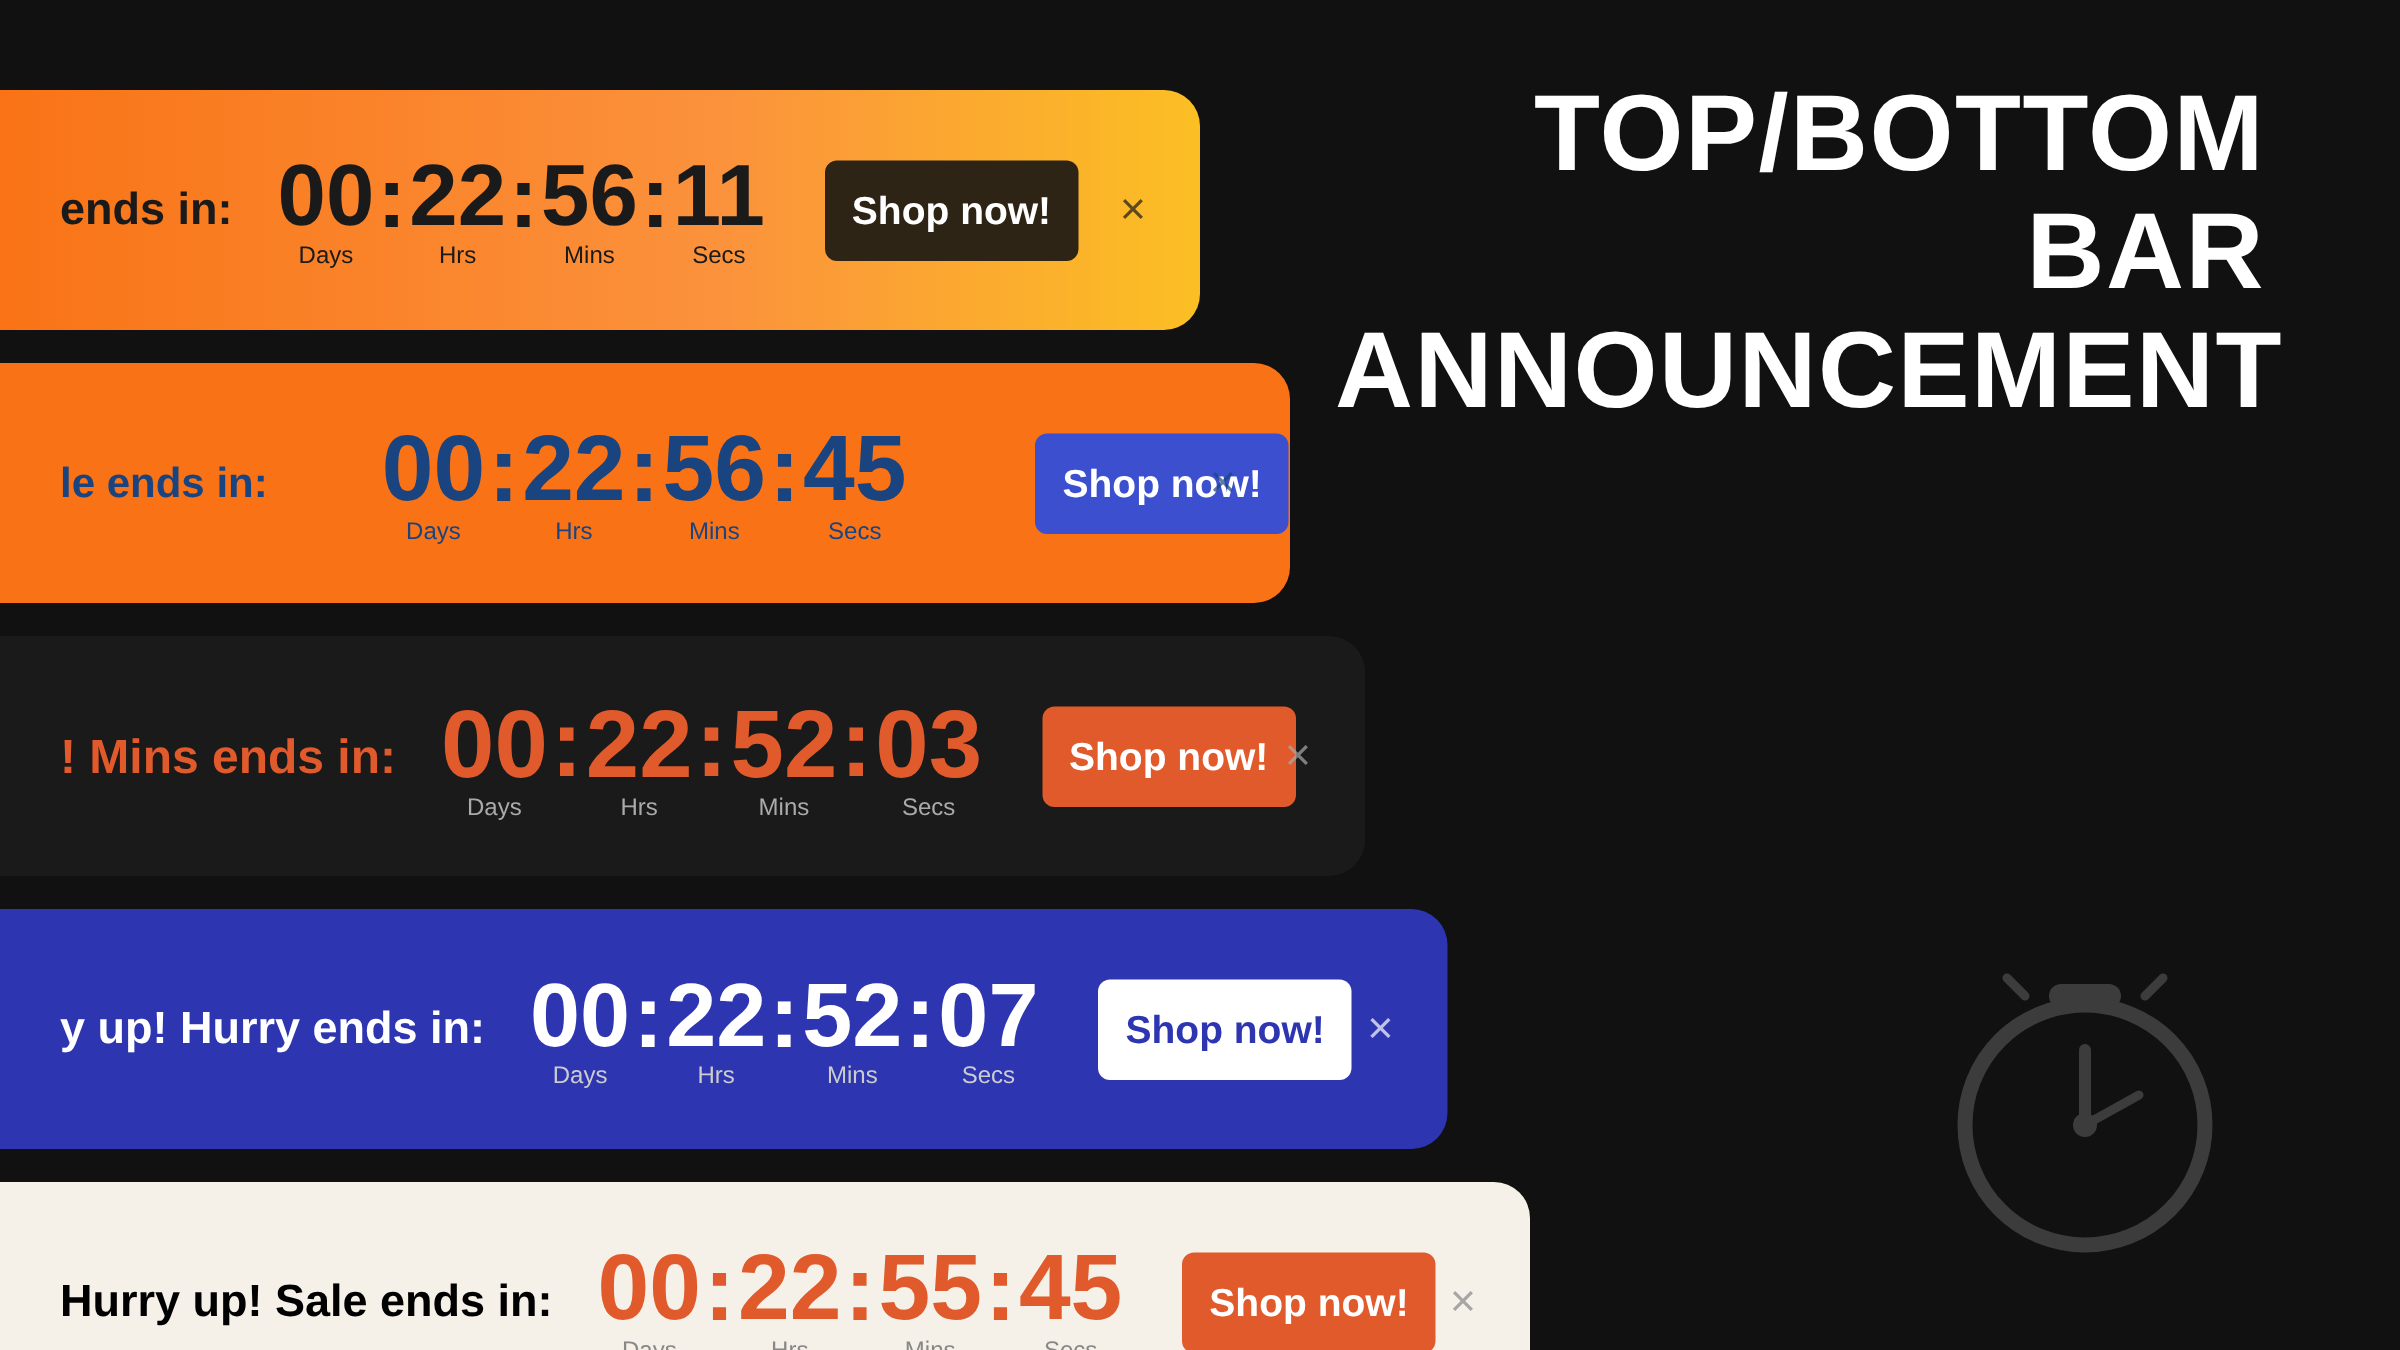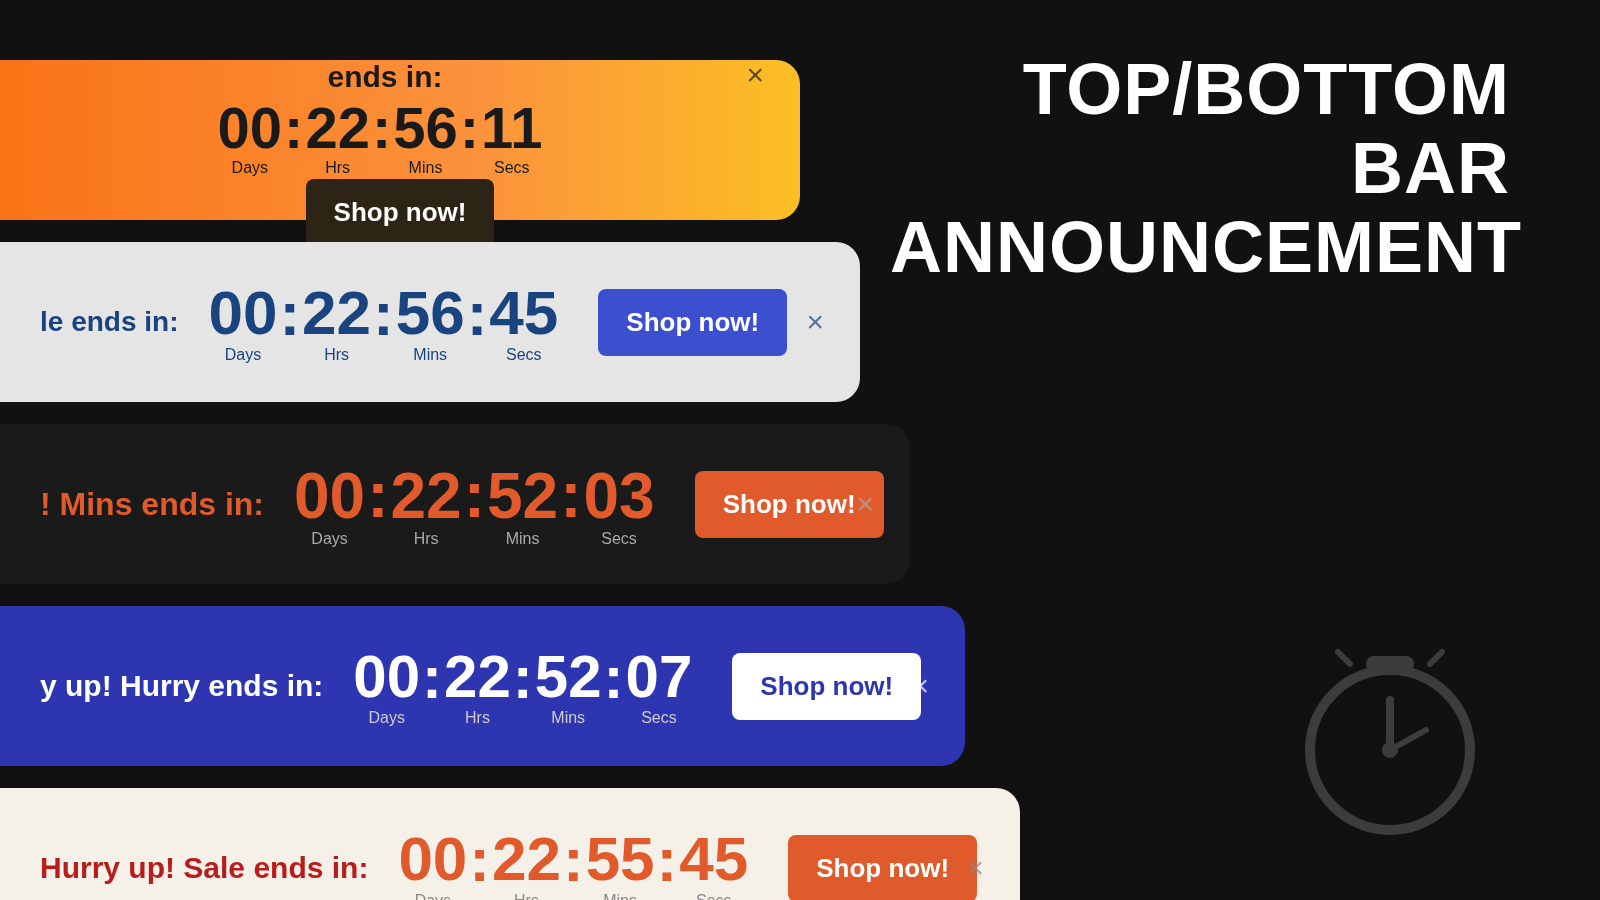--- a/index.html
+++ b/index.html
@@ -96,21 +96,21 @@
       font-weight: 700;
       padding-bottom: 18px;
       margin: 0 2px;
     }
 
     .shop-btn {
       border: none;
       cursor: pointer;
       font-size: 26px;
       font-weight: 600;
-      padding: 18px 28px;
+      padding: 18px 18px;
       border-radius: 8px;
       white-space: nowrap;
       flex-shrink: 0;
     }
 
     .close-btn {
       background: none;
       border: none;
       cursor: pointer;
       font-size: 30px;
@@ -119,34 +119,34 @@
       color: inherit;
       opacity: 0.7;
       line-height: 1;
     }
 
     
     .bar-1 {
       background: linear-gradient(90deg, #f97316 0%, #fb923c 60%, #fbbf24 100%);
       color: #1a1a1a;
       width: 800px;
-      flex-direction: column;
     }
     .bar-1 .bar-label { color: #1a1a1a; }
     .bar-1 .timer-number { font-size: 58px; color: #1a1a1a; }
     .bar-1 .timer-colon { font-size: 58px; color: #1a1a1a; }
     .bar-1 .timer-label { color: #1a1a1a; }
     .bar-1 .shop-btn { background: #2d2416; color: #fff; }
     .bar-1 .close-btn { color: #1a1a1a; }
 
     
     .bar-2 {
-      background: #e5e5e5;
+      background: #f97316;
       color: #1a1a1a;
       width: 860px;
+      gap: 46px;
     }
     .bar-2 .bar-label { color: #1a4480; font-size: 28px; }
     .bar-2 .timer-number { font-size: 62px; color: #1a4480; }
     .bar-2 .timer-colon { font-size: 62px; color: #1a4480; }
     .bar-2 .timer-label { color: #1a4480; }
     .bar-2 .shop-btn { background: #3b4fcf; color: #fff; }
     .bar-2 .close-btn { color: #1a4480; }
 
     
     .bar-3 {
@@ -173,21 +173,21 @@
     .bar-4 .timer-label { color: #ccc; }
     .bar-4 .shop-btn { background: #fff; color: #2d35b1; }
     .bar-4 .close-btn { color: #fff; }
 
     
     .bar-5 {
       background: #f5f0e8;
       color: #1a1a1a;
       width: 1020px;
     }
-    .bar-5 .bar-label { color: #b91c1c; font-size: 30px; }
+    .bar-5 .bar-label { color: #000000; font-size: 30px; }
     .bar-5 .timer-number { font-size: 62px; color: #e05a2b; }
     .bar-5 .timer-colon { font-size: 62px; color: #e05a2b; }
     .bar-5 .timer-label { color: #888; }
     .bar-5 .shop-btn { background: #e05a2b; color: #fff; }
     .bar-5 .close-btn { color: #888; }
   </style>
 </head>
 <body>
 
 <div class="right-title">

